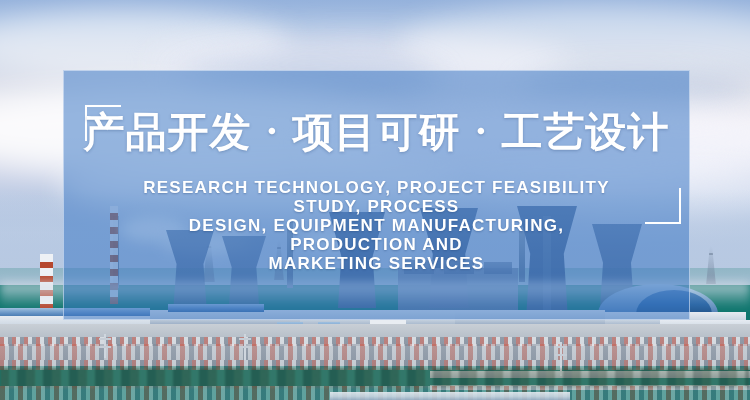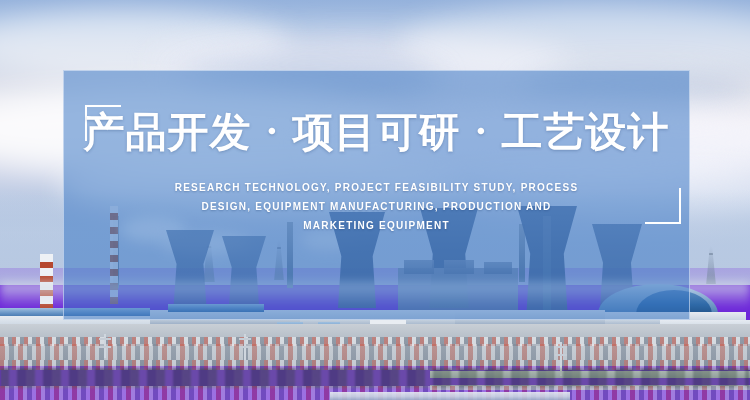--- a/index.html
+++ b/index.html
@@ -2,21 +2,21 @@
 <html><head>
 <meta charset="utf-8">
 <style>
   html,body{margin:0;padding:0;}
   body{
     width:750px;height:400px;overflow:hidden;
     font-family:"Liberation Sans","DejaVu Sans",sans-serif;
   }
   .banner{
     position:relative;width:750px;height:400px;overflow:hidden;
-    background:#6d28d9;
+    background:#0f766e;
   }
 
   
   .sky{
     position:absolute;left:0;top:0;width:750px;height:268px;
     background:
       linear-gradient(180deg,
         #95b2dc 0%,
         #a8c0e2 8%,
         #c3cfe4 20%,
@@ -181,21 +181,21 @@
     padding:0 3px;
     transform:translateY(-3px);
     font-size:34px;
   }
   .sub{
     margin-top:17px;
     width:470px;
     color:#ffffff;
     font-family:"Liberation Sans","DejaVu Sans",sans-serif;
     font-weight:bold;
-    font-size:10px;
+    font-size:17px;
     line-height:19px;
     letter-spacing:1.25px;
     text-align:center;
     text-shadow:0 1px 2px rgba(30,60,110,.35);
   }
 </style>
 </head>
 <body>
 
 <div class="banner">
@@ -294,17 +294,17 @@
       <span class="v"></span>
   </div>
 
   <div class="content">
     <div class="headline">
       <span>产品开发</span><span class="dot">・</span><span>项目可研</span><span class="dot">・</span><span>工艺设计</span>
     </div>
     <div class="sub">
       <div>RESEARCH TECHNOLOGY, PROJECT FEASIBILITY STUDY, PROCESS</div>
       <div>DESIGN, EQUIPMENT MANUFACTURING, PRODUCTION AND</div>
-      <div>MARKETING EQUIPMENT</div>
+      <div>MARKETING SERVICES</div>
     </div>
   </div>
 
 </div>
 
 </body></html>

